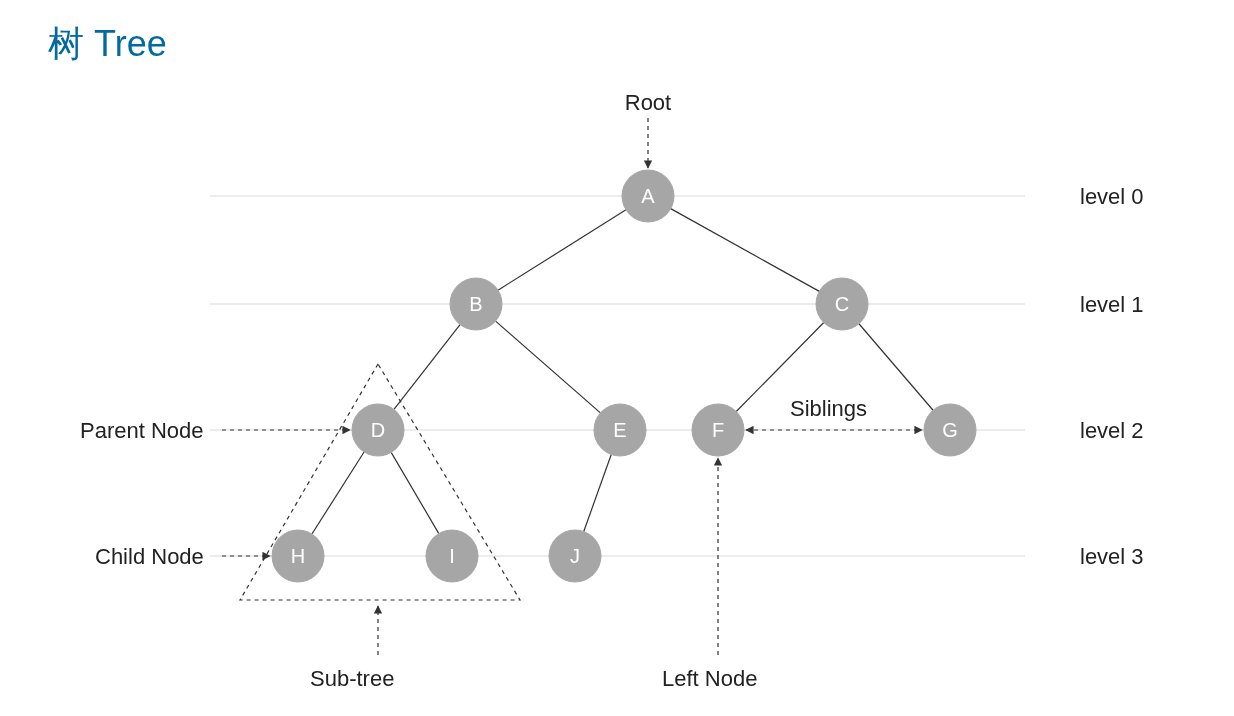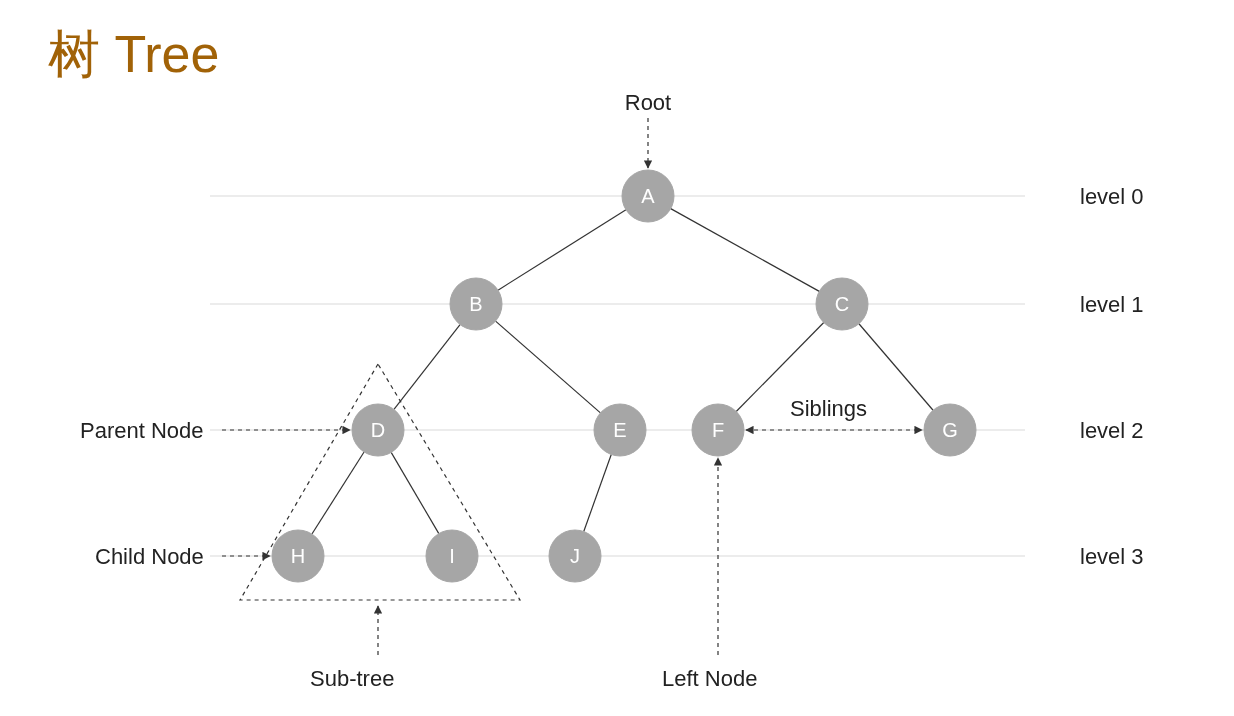--- a/index.html
+++ b/index.html
@@ -10,23 +10,23 @@
     background: #ffffff;
     font-family: "Segoe UI", "Microsoft YaHei", Arial, sans-serif;
     color: #333;
     position: relative;
     overflow: hidden;
   }
   .title {
     position: absolute;
     left: 48px;
     top: 20px;
-    font-size: 52px;
+    font-size: 36px;
     font-weight: 400;
-    color: #a16207;
+    color: #0369a1;
   }
   svg {
     position: absolute;
     left: 0;
     top: 0;
   }
   .node-circle {
     fill: #a6a6a6;
     stroke: #a6a6a6;
   }

